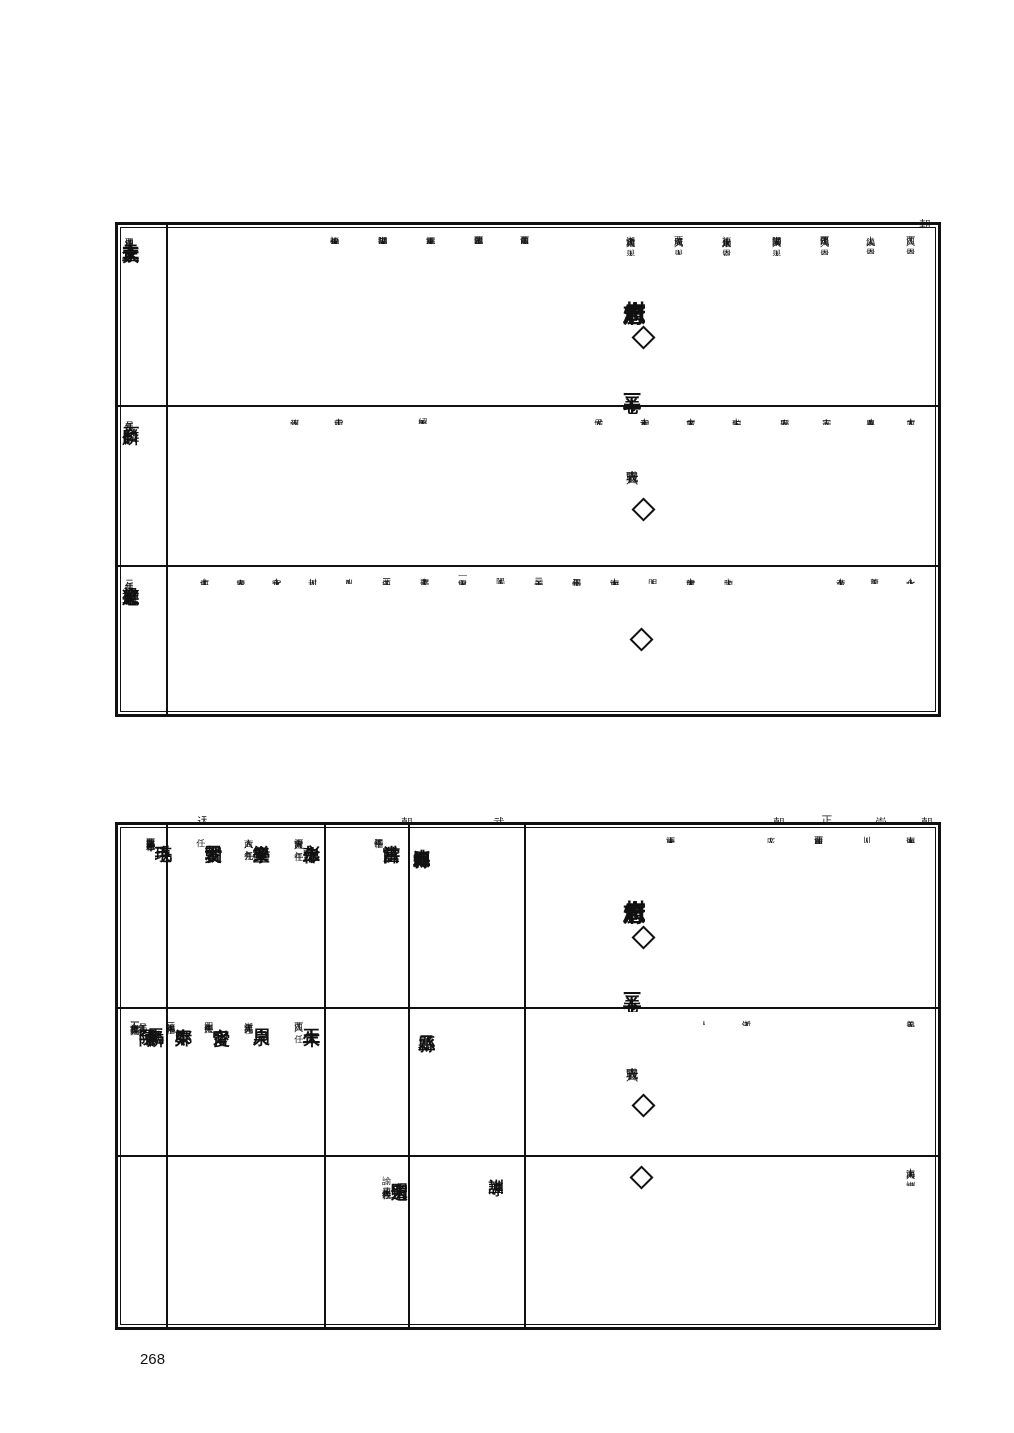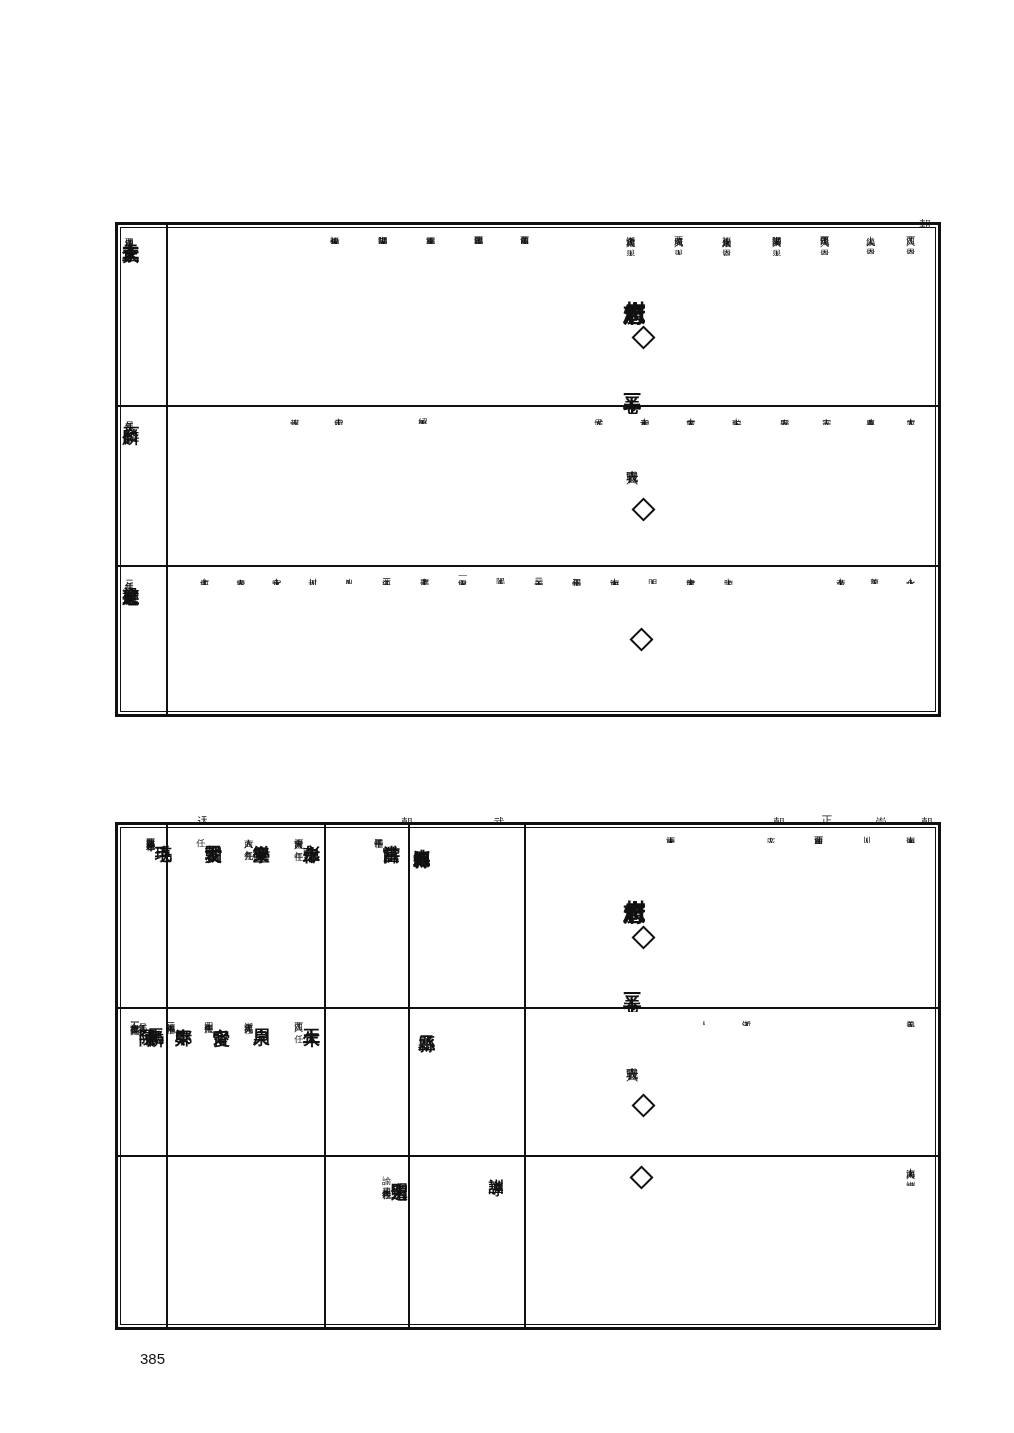--- a/index.html
+++ b/index.html
@@ -490,14 +490,14 @@
     </div>
     <div class="title-strip" style="left:508px;top:198px;width:34px;height:130px;text-align:center;">
       <div class="vcell title-sub" style="height:70px;">職官表六</div>
       <div class="diamond"></div>
     </div>
     <div class="title-strip" style="left:506px;top:340px;width:34px;height:80px;text-align:center;">
       <div class="diamond"></div>
     </div>
   </div>
 
-  <div class="pageno">385</div>
+  <div class="pageno">268</div>
 </div>
 
 </body></html>

